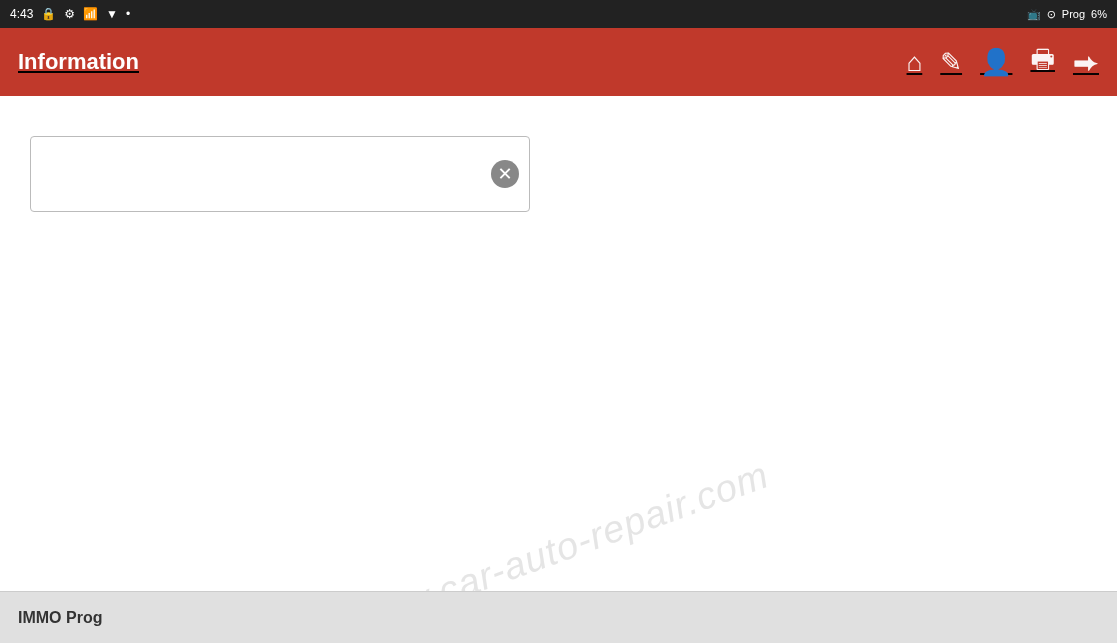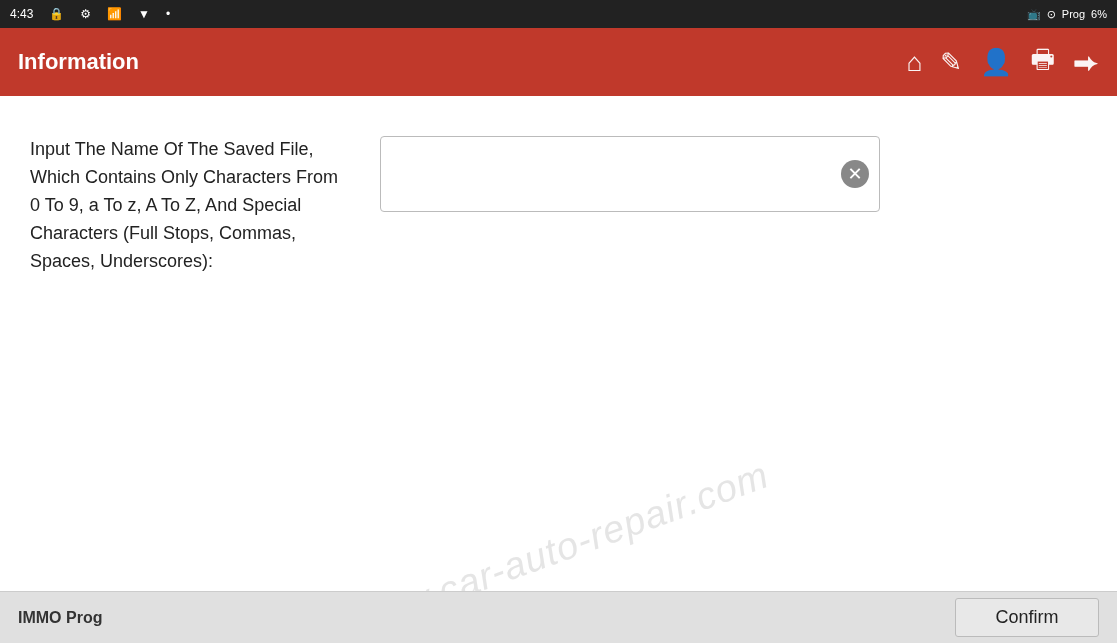--- a/index.html
+++ b/index.html
@@ -18,32 +18,33 @@
       width: 100%;
       height: 28px;
       background: #222;
       display: flex;
       align-items: center;
       justify-content: space-between;
       padding: 0 10px;
       color: white;
       font-size: 12px;
     }
-    .status-left { display: flex; align-items: center; gap: 16px; }
+    .status-left { display: flex; align-items: center; gap: 8px; }
     .status-right { display: flex; align-items: center; gap: 6px; font-size: 11px; }
 
     
     .header {
       width: 100%;
       height: 68px;
       background: #c0392b;
       display: flex;
       align-items: center;
       justify-content: space-between;
       padding: 0 18px;
+      text-decoration: underline;
     }
     .header-title {
       color: white;
       font-size: 22px;
       font-weight: bold;
     }
     .header-icons {
       display: flex;
       align-items: center;
       gap: 18px;
@@ -200,28 +201,26 @@
   <div class="header-icons">
     <span class="header-icon">⌂</span>
     <span class="header-icon">✎</span>
     <span class="header-icon">👤</span>
     <span class="header-icon">🖶</span>
     <span class="header-icon">⮕</span>
   </div>
 </div>
 
 <div class="main">
-  <p class="instruction-text">Input The Name Of The Saved File, Which Contains Only Characters From 0 To 9, a To z, A To Z, And Special Characters (Full Stops, Commas, Spaces, Underscores):</p>
 
   <div class="input-area">
     <div class="filename-input-wrapper">
       <textarea class="filename-input" rows="2" style=""></textarea>
       <button class="clear-btn">✕</button>
     </div>
   </div>
 
   <div class="watermark">www.car-auto-repair.com</div>
 </div>
 
 <div class="footer">
   <span class="footer-label">IMMO Prog</span>
-  <button class="confirm-btn">Confirm</button>
 </div>
 
 </body></html>

